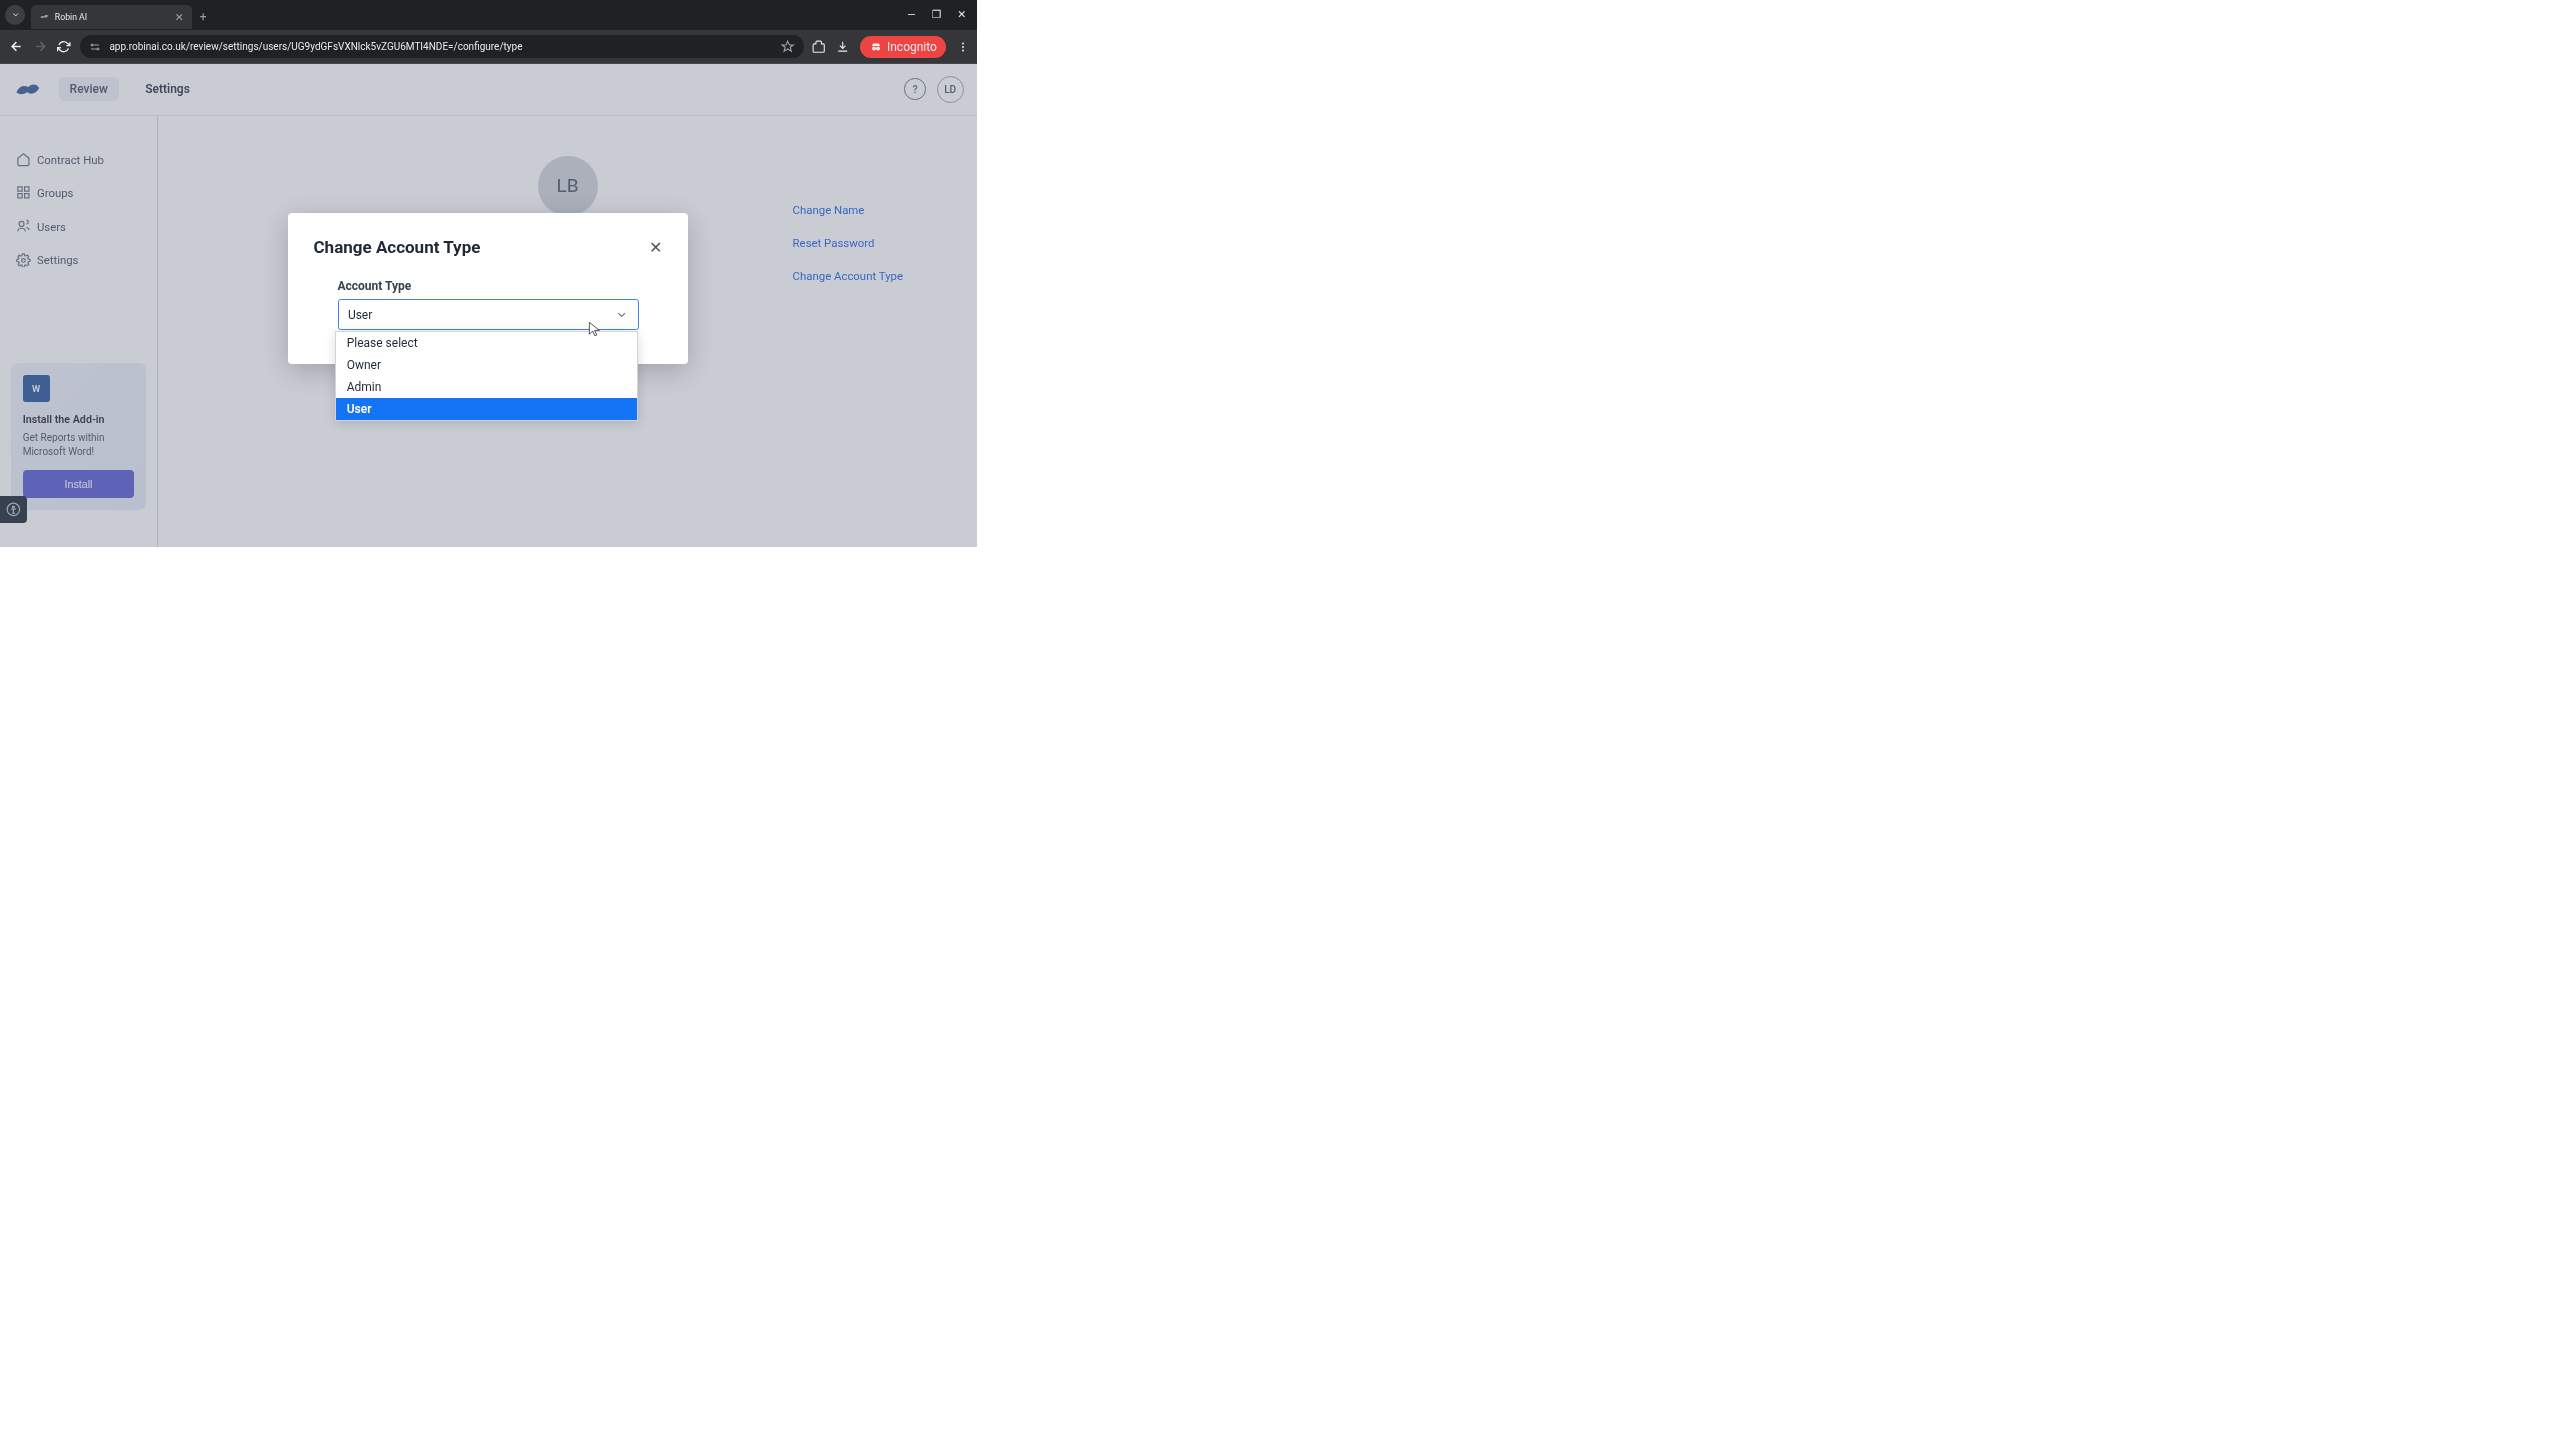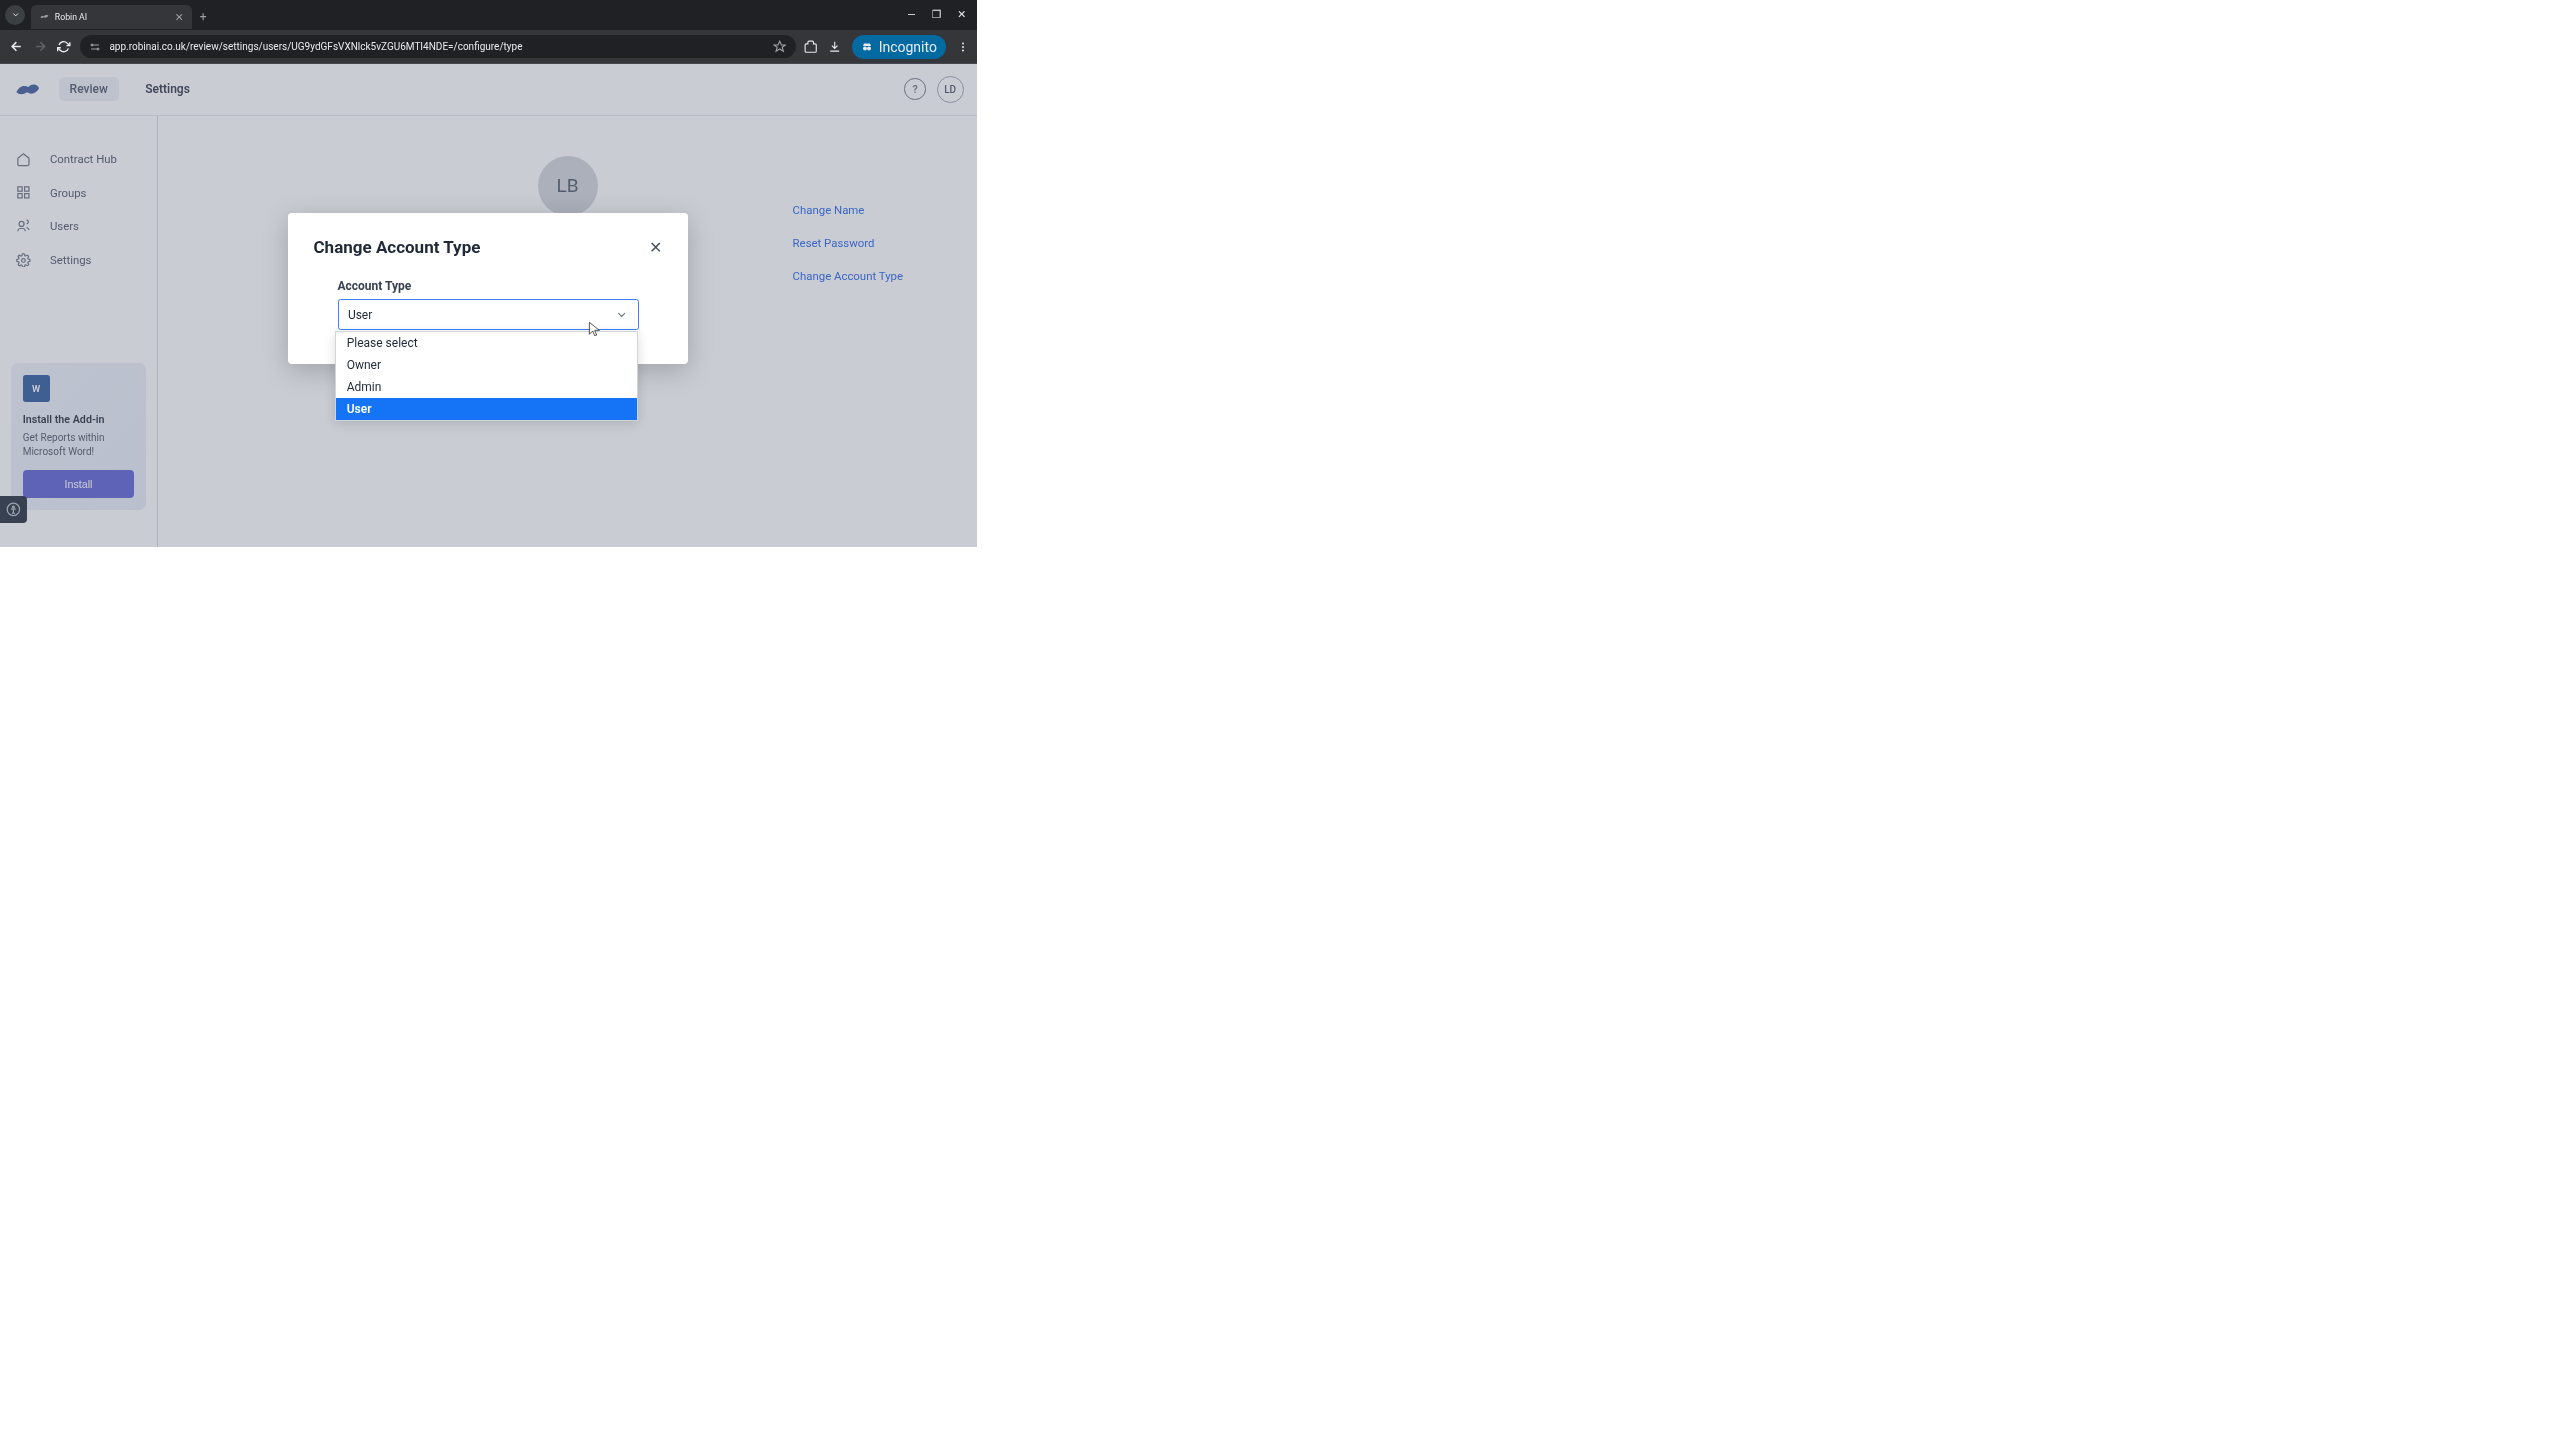--- a/index.html
+++ b/index.html
@@ -78,25 +78,25 @@
       height: 23px;
       display: flex;
       align-items: center;
       padding: 0 9.4px;
       gap: 8px;
     }
     .site-icon { color: #9aa0a6; font-size: 9.4px; }
     .url { color: #e8eaed; font-size: 10px; flex: 1; }
     .toolbar-right { display: flex; align-items: center; gap: 10.7px; }
     .incognito-badge {
-      background: #0369a1;
+      background: #ef4444;
       color: #e8eaed;
       border-radius: 12px;
       padding: 4px 9.4px;
-      font-size: 14px;
+      font-size: 12px;
       display: flex;
       align-items: center;
       gap: 5.4px;
     }
     
     
     .app-header {
       height: 52px;
       background: #fff;
       display: flex;
@@ -135,22 +135,22 @@
     .main-container { display: flex; height: calc(100% - 115px); }
     .sidebar {
       width: 158px;
       border-right: 1.3px solid #d4d7de;
       padding: 27px 10.7px 10.7px;
       display: flex;
       flex-direction: column;
     }
     .sidebar-item {
       display: flex;
-      align-items: center;
-      gap: 19px;
+      align-items: flex-end;
+      gap: 6px;
       padding: 9.4px 5.4px;
       color: #4a5268;
       font-size: 11.4px;
       cursor: pointer;
       border-radius: 5.4px;
     }
     .sidebar-icon { width: 14.8px; height: 14.8px; flex-shrink: 0; }
     .addin-card {
       margin-top: auto;
       background: linear-gradient(135deg, #eef1f9 0%, #e8ecf7 100%);

